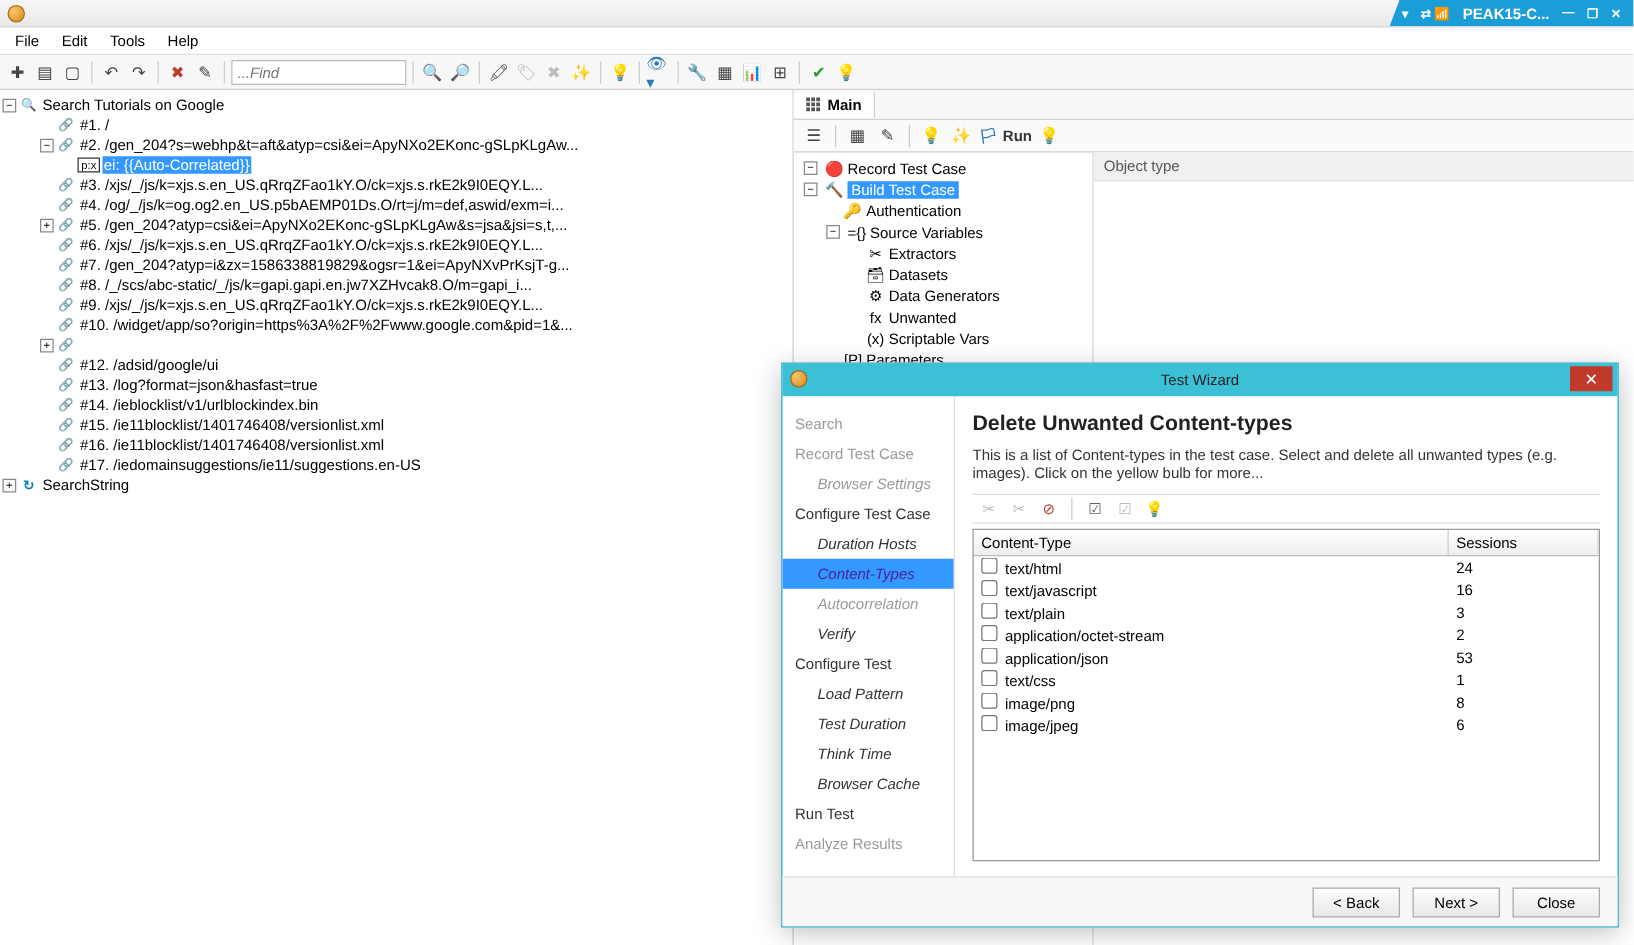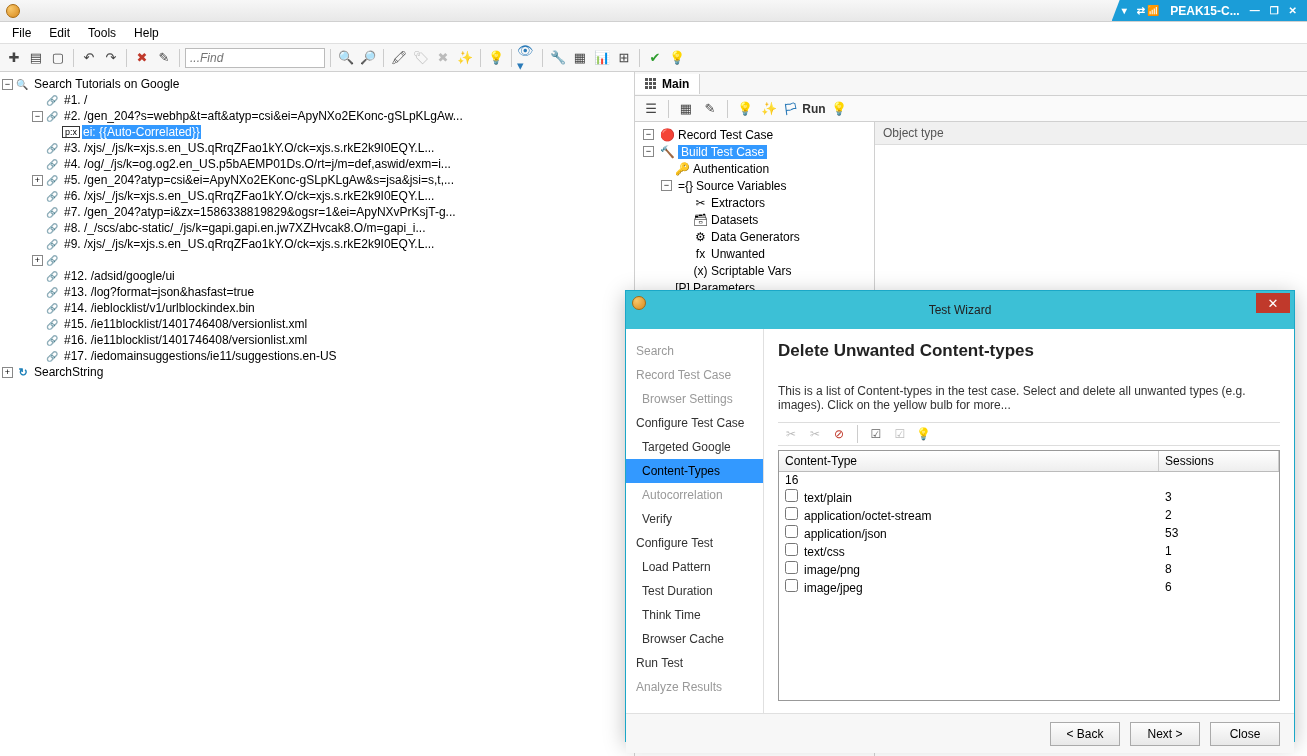--- a/index.html
+++ b/index.html
@@ -51,31 +51,31 @@
 .rtree-panel { width:240px; border-right:1px solid #d0d0d0; padding:4px; overflow:auto;}
 .rprops { flex:1; background:#fff; }
 .rprops-head { background:#f0f0f0; border-bottom:1px solid #ddd; padding:4px 8px; color:#555;}
 
 .rtnode { display:flex; align-items:center; height:17px; white-space:nowrap; gap:3px;}
 .rtnode.sel2 .lbl { background:#3399ff; color:#fff; padding:0 3px;}
 .rico { width:15px; display:inline-flex; justify-content:center;}
 
 
 .dialog { position:absolute; left:625px; top:290px; width:670px; height:452px; background:#fff; border:1px solid #1ba7c7; box-shadow:0 4px 20px rgba(0,0,0,0.25);}
-.dlg-title { height:38px; background:#3cc0d6; display:flex; align-items:center; justify-content:center; position:relative; color:#222; font-size:13px;}
+.dlg-title { height:26px; background:#3cc0d6; display:flex; align-items:center; justify-content:center; position:relative; color:#222; font-size:13px;}
 .dlg-title .left-ico { position:absolute; left:6px; top:5px; width:14px; height:14px; border-radius:50%; background: radial-gradient(circle at 30% 30%, #f8c76a, #d88a1e); border:1px solid #a86a10;}
 .dlg-close { position:absolute; right:4px; top:2px; width:34px; height:20px; background:#c0392b; color:#fff; display:flex; align-items:center; justify-content:center; font-size:13px; cursor:default;}
 .dlg-body { display:flex; height:calc(100% - 26px - 40px);}
 .dlg-nav { width:138px; border-right:1px solid #e0e0e0; padding:10px 0; overflow:auto;}
 .dlg-nav .navitem { padding:5px 10px; color:#333; cursor:default;}
 .dlg-nav .navitem.dim { color:#999;}
-.dlg-nav .navitem.sub { padding-left:16px;}
-.dlg-nav .navitem.sel3 { background:#3399ff; color:#000000;}
+.dlg-nav .navitem.sub { padding-left:28px;font-style:italic;}
+.dlg-nav .navitem.sel3 { background:#3399ff; color:#4c1d95;}
 .dlg-main { flex:1; padding:12px 14px; display:flex; flex-direction:column;}
-.dlg-h { font-size:17px; font-weight:bold; margin-bottom:23px; color:#222;}
+.dlg-h { font-size:17px; font-weight:bold; margin-bottom:8px; color:#222;}
 .dlg-desc { margin-bottom:10px; color:#333;}
 .dlg-tbar { height:24px; border-top:1px solid #ddd; border-bottom:1px solid #ddd; display:flex; align-items:center; gap:6px; padding:0 4px; margin-bottom:4px;}
 .dlg-tbar .ti { width:18px; text-align:center; color:#666;}
 .ct-table { border:1px solid #999; flex:1; overflow:auto;}
 .ct-head { display:flex; background:linear-gradient(#fff,#eee); border-bottom:1px solid #bbb;align-items:center;}
 .ct-head div { padding:3px 6px; border-right:1px solid #ccc;}
 .ct-col1 { width:380px;} .ct-col2 { flex:1;}
 .ct-row { display:flex; padding:1px 6px; align-items:center;}
 .ct-row input { margin-right:6px;}
 .dlg-foot { height:40px; border-top:1px solid #e0e0e0; display:flex; align-items:center; justify-content:flex-end; gap:10px; padding:0 14px; background:#f7f7f7;}
@@ -195,20 +195,25 @@
         </div>
         <div class="tnode" style="padding-left:30px">
           <span class="expander empty"></span>
           <span class="nicon link-ico"></span>
           <span class="lbl">#8. /_/scs/abc-static/_/js/k=gapi.gapi.en.jw7XZHvcak8.O/m=gapi_i...</span>
         </div>
         <div class="tnode" style="padding-left:30px">
           <span class="expander empty"></span>
           <span class="nicon link-ico"></span>
           <span class="lbl">#9. /xjs/_/js/k=xjs.s.en_US.qRrqZFao1kY.O/ck=xjs.s.rkE2k9I0EQY.L...</span>
+        </div>
+        <div class="tnode" style="padding-left:30px">
+          <span class="expander empty"></span>
+          <span class="nicon link-ico"></span>
+          <span class="lbl">#10. /widget/app/so?origin=https%3A%2F%2Fwww.google.com&amp;pid=1&amp;...</span>
         </div>
         <div class="tnode" style="padding-left:30px">
           <span class="expander">+</span>
           <span class="nicon link-ico"></span>
         </div>
         <div class="tnode" style="padding-left:30px">
           <span class="expander empty"></span>
           <span class="nicon link-ico"></span>
           <span class="lbl">#12. /adsid/google/ui</span>
         </div>
@@ -351,21 +356,21 @@
     <span class="left-ico"></span>
     <span>Test Wizard</span>
     <span class="dlg-close">✕</span>
   </div>
   <div class="dlg-body">
     <div class="dlg-nav" id="dlg-nav">
         <div class="navitem dim  ">Search</div>
         <div class="navitem dim  ">Record Test Case</div>
         <div class="navitem dim sub ">Browser Settings</div>
         <div class="navitem   ">Configure Test Case</div>
-        <div class="navitem  sub ">Targeted Google</div>
+        <div class="navitem  sub ">Duration Hosts</div>
         <div class="navitem  sub sel3">Content-Types</div>
         <div class="navitem dim sub ">Autocorrelation</div>
         <div class="navitem  sub ">Verify</div>
         <div class="navitem   ">Configure Test</div>
         <div class="navitem  sub ">Load Pattern</div>
         <div class="navitem  sub ">Test Duration</div>
         <div class="navitem  sub ">Think Time</div>
         <div class="navitem  sub ">Browser Cache</div>
         <div class="navitem   ">Run Test</div>
         <div class="navitem dim  ">Analyze Results</div>
@@ -382,20 +387,25 @@
         <span class="ti" style="color:#bbb">☑</span>
         <span class="ti" style="color:#e8b020">💡</span>
       </div>
       <div class="ct-table">
         <div class="ct-head">
           <div class="ct-col1">Content-Type</div>
           <div class="ct-col2">Sessions</div>
         </div>
         <div id="ct-rows">
             <div class="ct-row">
+              <div class="ct-col1"><input type="checkbox" style=""><span>text/html</span></div>
+              <div class="ct-col2">24</div>
+            </div>
+            <div class="ct-row">
+              <div class="ct-col1"><input type="checkbox" style=""><span>text/javascript</span></div>
               <div class="ct-col2">16</div>
             </div>
             <div class="ct-row">
               <div class="ct-col1"><input type="checkbox" style=""><span>text/plain</span></div>
               <div class="ct-col2">3</div>
             </div>
             <div class="ct-row">
               <div class="ct-col1"><input type="checkbox" style=""><span>application/octet-stream</span></div>
               <div class="ct-col2">2</div>
             </div>

